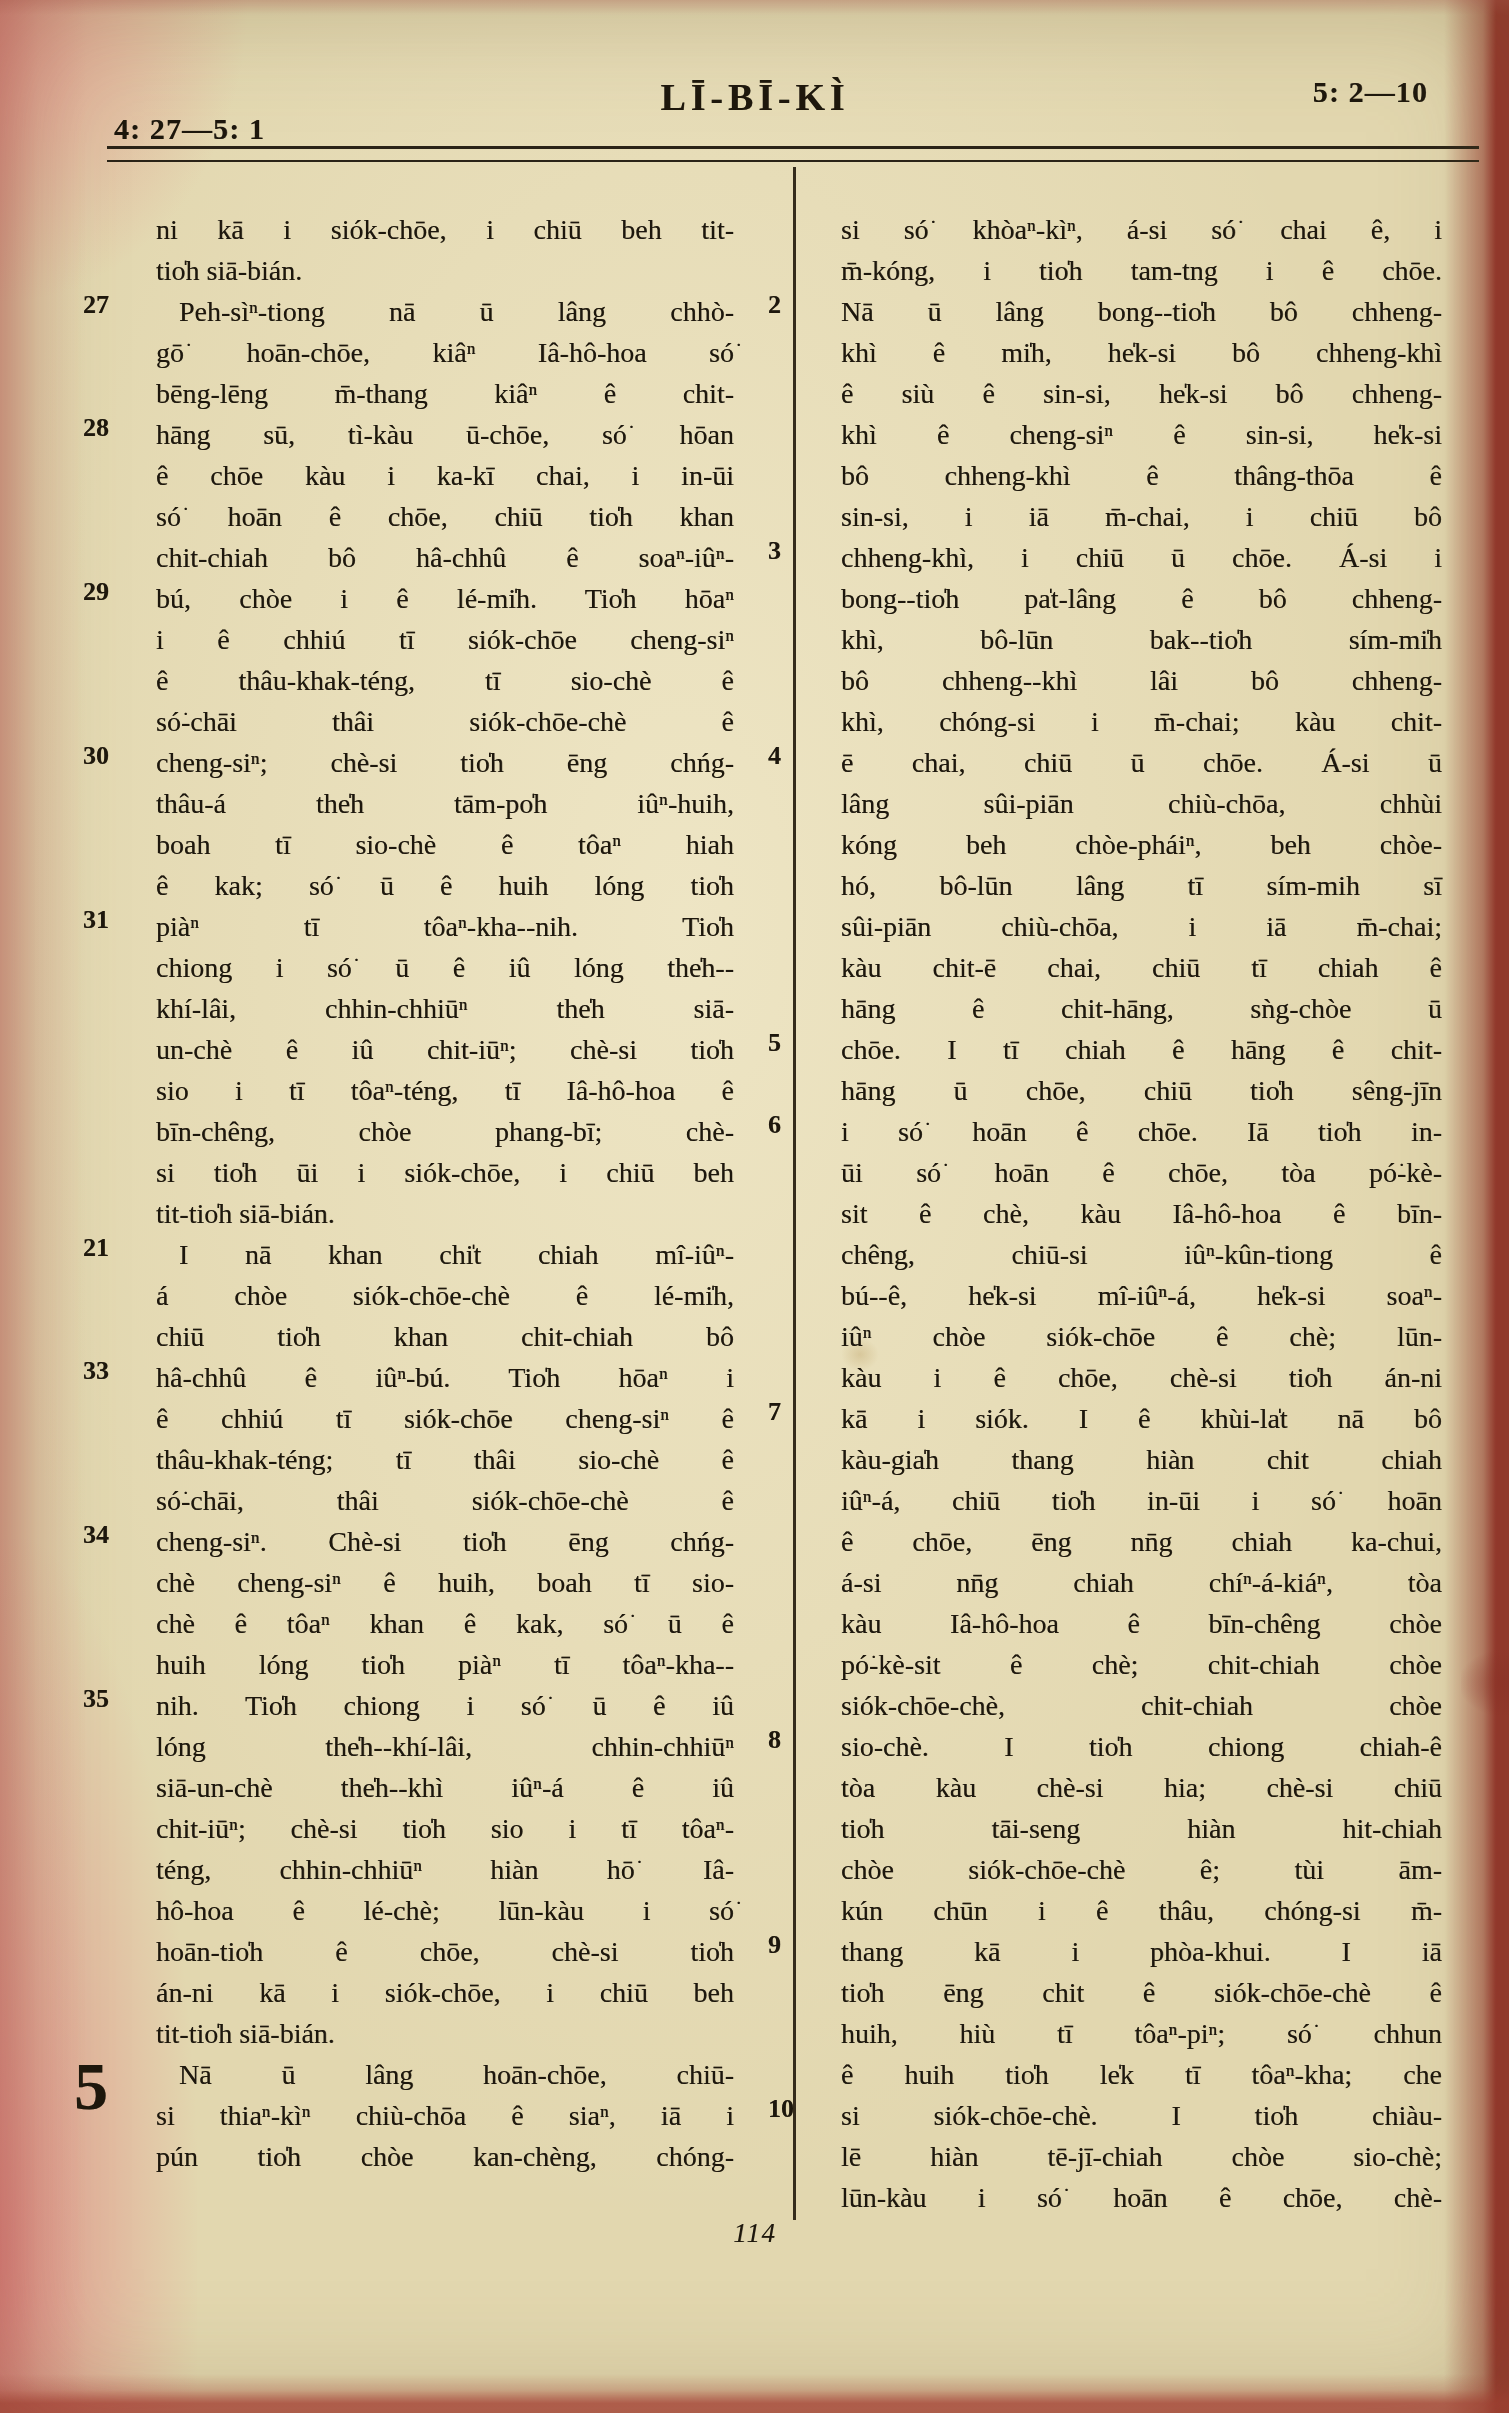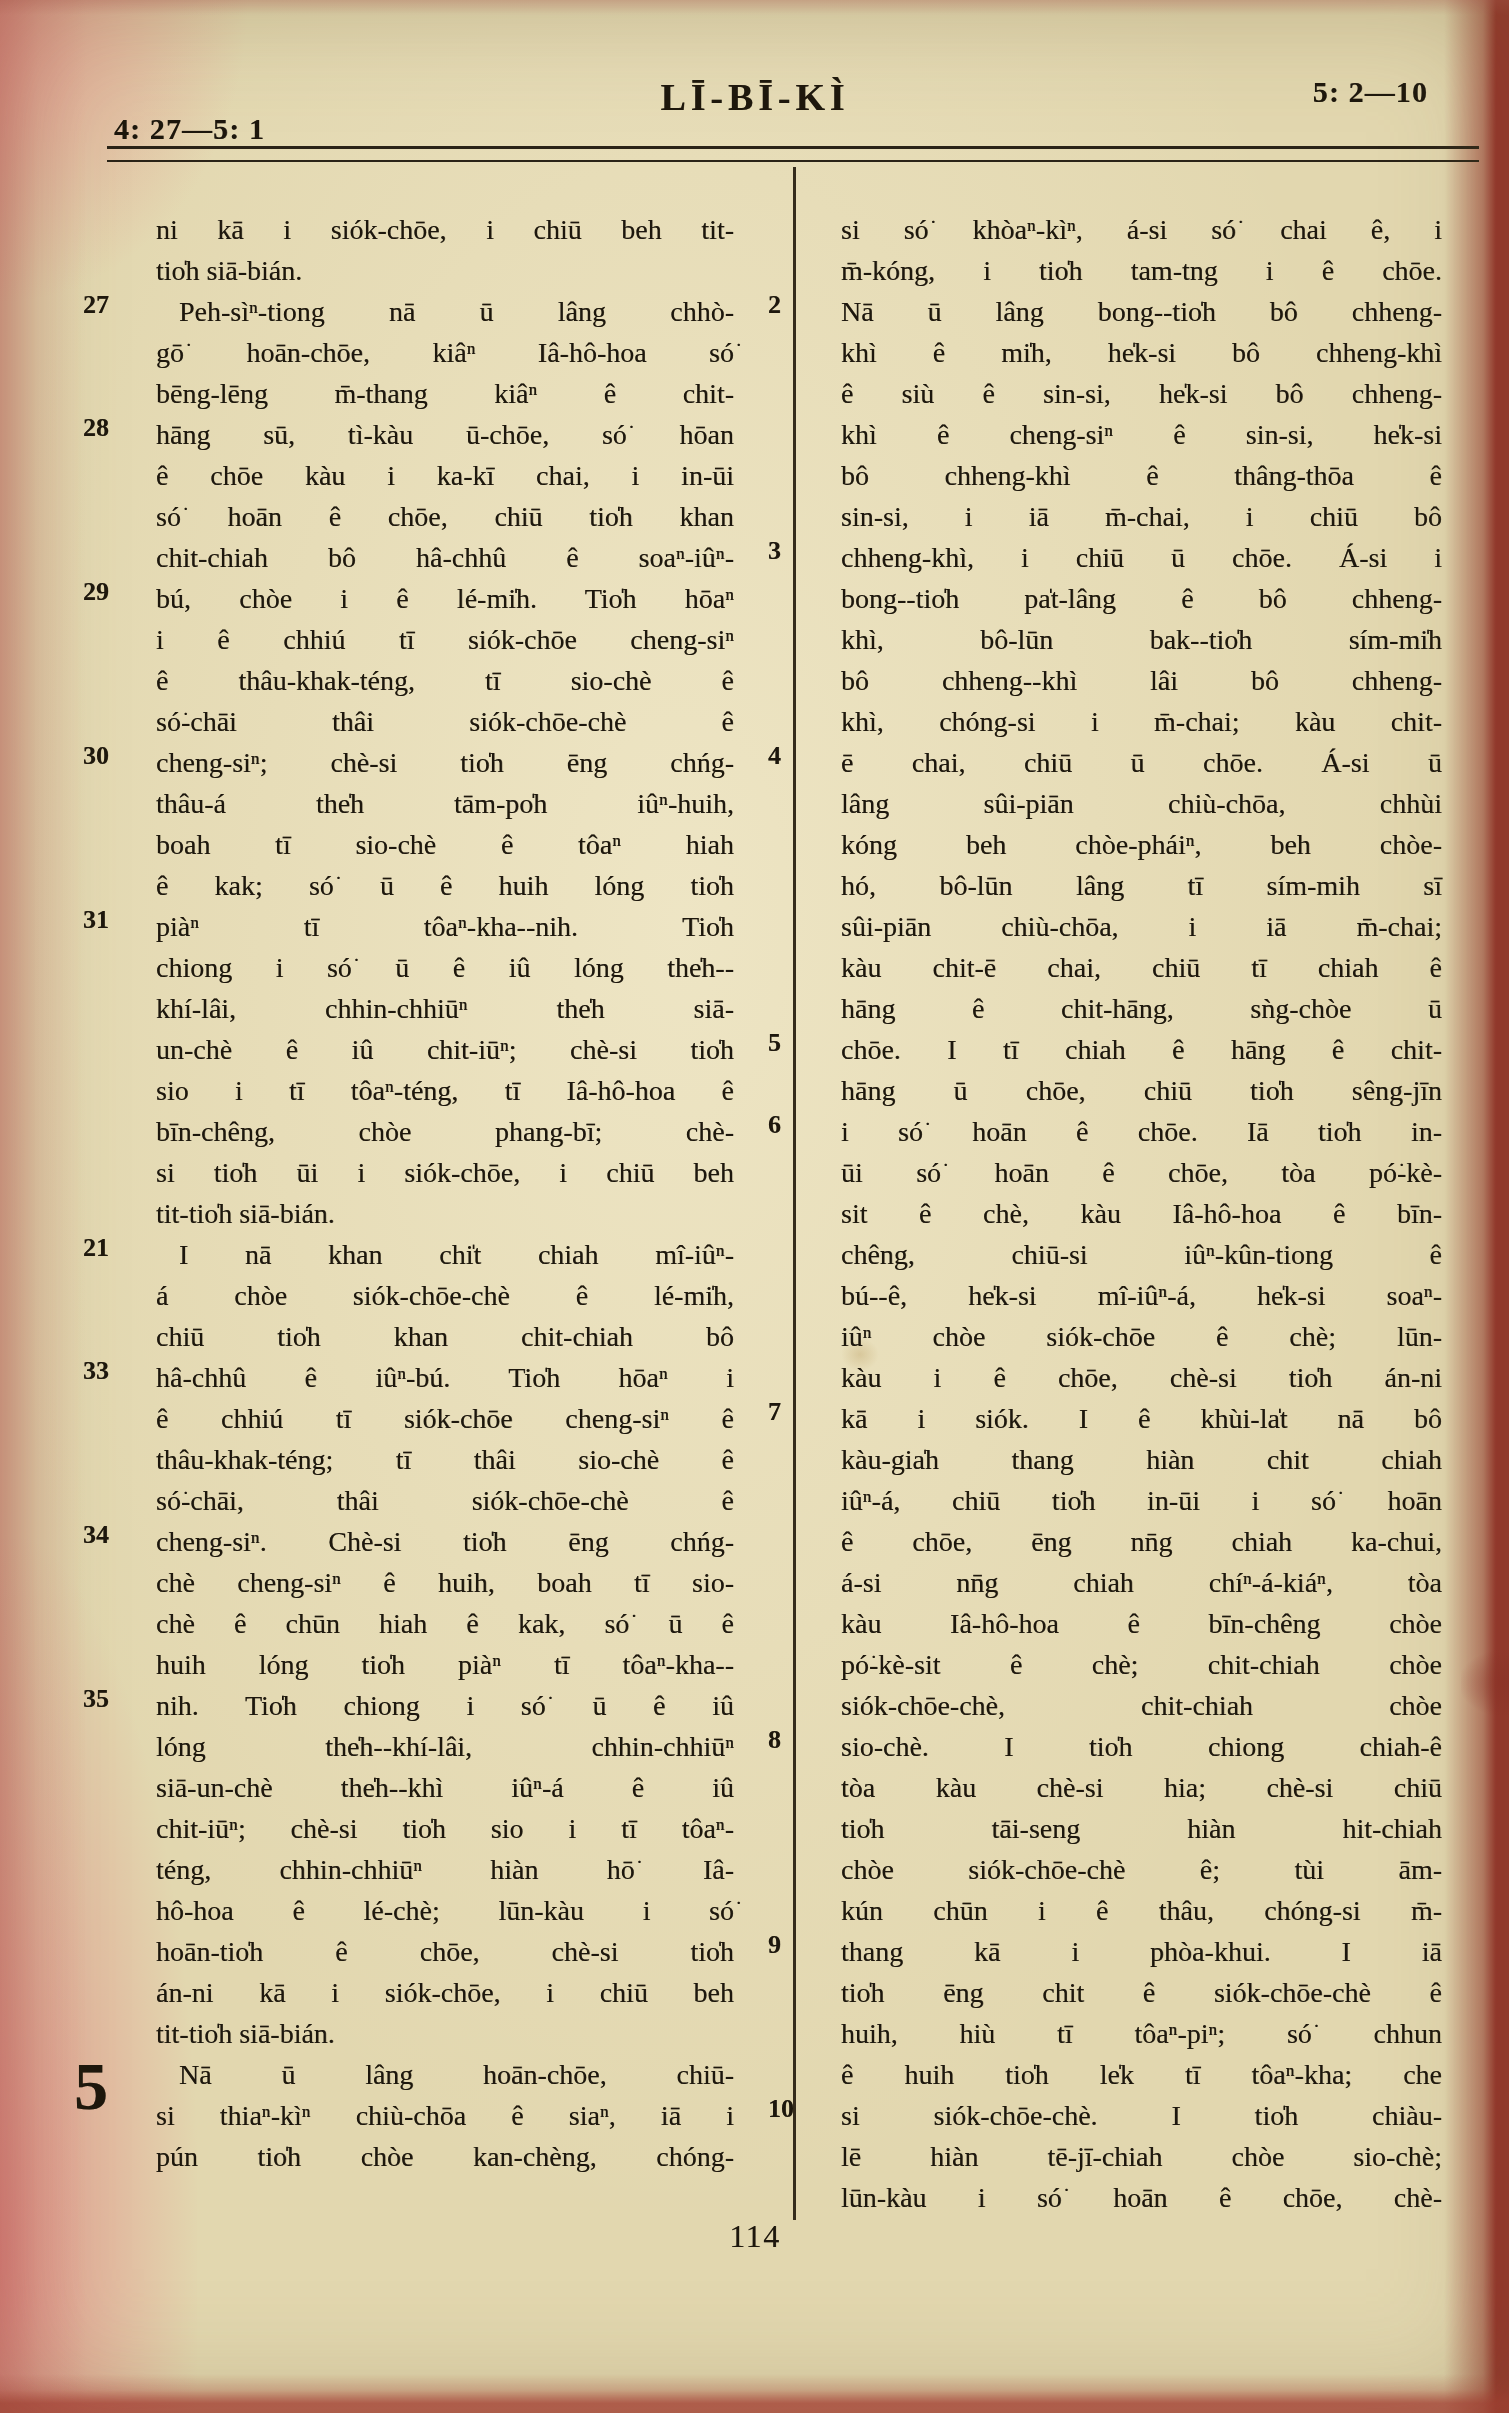--- a/index.html
+++ b/index.html
@@ -45,21 +45,21 @@
   .col-left{left:156px;width:578px;}
   .col-right{left:841px;width:601px;}
   .line{position:relative;height:41px;line-height:41px;white-space:nowrap;
     text-align:justify;text-align-last:justify;}
   .line.end{text-align-last:left;}
   .line.pstart{text-indent:23px;}
   .verse{position:absolute;left:-73px;width:60px;top:-4.4px;text-align:right;
     font-size:26px;font-weight:bold;line-height:36px;text-indent:0;}
   .chapter{position:absolute;left:-82px;top:-2.2px;font-size:68px;font-weight:bold;line-height:1;text-indent:0;}
   .pageno{position:absolute;top:2218px;left:50%;transform:translateX(-50%);
-    font-size:32px;letter-spacing:1.6px;text-shadow:0.3px 0.2px 0 rgba(29,23,13,0.5);}
+    font-size:27px;letter-spacing:1.6px;text-shadow:0.3px 0.2px 0 rgba(29,23,13,0.5);font-style:italic;}
 </style>
 </head>
 <body>
 
 <div class="page">
 
   <div class="edge-left"></div>
   <div class="corner-tl"></div>
   <div class="corner-bl"></div>
   <div class="edge-right"></div>
@@ -103,21 +103,21 @@
       <div class="line end"><span>tit-tio̍h siā-bián.</span></div>
       <div class="line pstart"><span class="verse">21</span><span>I nā khan chi̍t chiah mî-iûⁿ-</span></div>
       <div class="line"><span>á chòe siók-chōe-chè ê lé-mi̍h,</span></div>
       <div class="line"><span>chiū tio̍h khan chit-chiah bô</span></div>
       <div class="line"><span class="verse">33</span><span>hâ-chhû ê iûⁿ-bú. Tio̍h hōaⁿ i</span></div>
       <div class="line"><span>ê chhiú tī siók-chōe cheng-siⁿ ê</span></div>
       <div class="line"><span>thâu-khak-téng; tī thâi sio-chè ê</span></div>
       <div class="line"><span>só͘-chāi, thâi siók-chōe-chè ê</span></div>
       <div class="line"><span class="verse">34</span><span>cheng-siⁿ. Chè-si tio̍h ēng chńg-</span></div>
       <div class="line"><span>chè cheng-siⁿ ê huih, boah tī sio-</span></div>
-      <div class="line"><span>chè ê chūn hiah ê kak, só͘ ū ê</span></div>
+      <div class="line"><span>chè ê tôaⁿ khan ê kak, só͘ ū ê</span></div>
       <div class="line"><span>huih lóng tio̍h piàⁿ tī tôaⁿ-kha--</span></div>
       <div class="line"><span class="verse">35</span><span>nih. Tio̍h chiong i só͘ ū ê iû</span></div>
       <div class="line"><span>lóng the̍h--khí-lâi, chhin-chhiūⁿ</span></div>
       <div class="line"><span>siā-un-chè the̍h--khì iûⁿ-á ê iû</span></div>
       <div class="line"><span>chit-iūⁿ; chè-si tio̍h sio i tī tôaⁿ-</span></div>
       <div class="line"><span>téng, chhin-chhiūⁿ hiàn hō͘ Iâ-</span></div>
       <div class="line"><span>hô-hoa ê lé-chè; lūn-kàu i só͘</span></div>
       <div class="line"><span>hoān-tio̍h ê chōe, chè-si tio̍h</span></div>
       <div class="line"><span>án-ni kā i siók-chōe, i chiū beh</span></div>
       <div class="line end"><span>tit-tio̍h siā-bián.</span></div>

